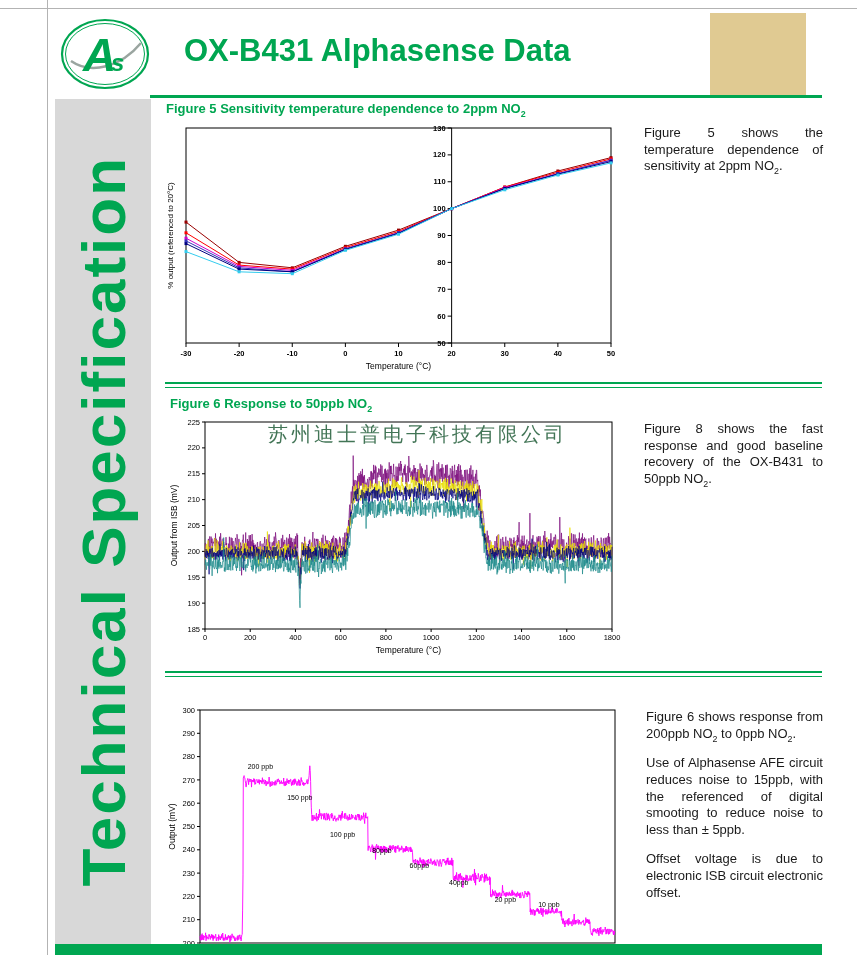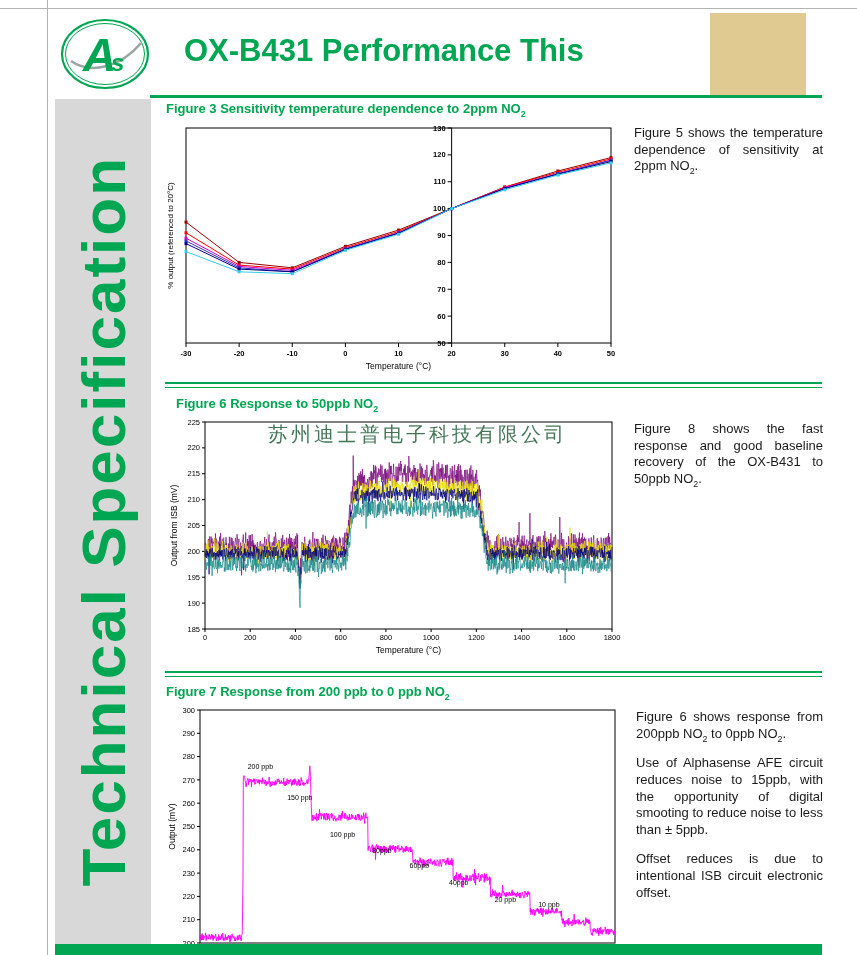--- a/index.html
+++ b/index.html
@@ -16,31 +16,31 @@
   .sidebar{left:55px;top:99px;width:96px;height:845px;background:#d8d8d8;
            display:flex;align-items:center;justify-content:center}
   .vert{writing-mode:vertical-rl;transform:rotate(180deg);color:#00a651;font-weight:bold;
         font-size:62px;letter-spacing:2px;white-space:nowrap}
   .heading{color:#00a651;font-weight:bold;font-size:13px;white-space:nowrap}
   .fig5-heading{left:166px;top:101px}
   #chart5{left:165px;top:120px}
   .fig5-text{left:630px;top:125px;width:193px}
   .rule{width:657px;height:6px;border-top:2px solid #00a651;border-bottom:1px solid #00a651}
   .rule1{left:165px;top:382px}
-  .fig6-heading{left:176px;top:396px}
+  .fig6-heading{left:170px;top:396px}
   .watermark{left:268px;top:421px;font-size:20px;color:#14532d;opacity:.8;letter-spacing:3px;white-space:nowrap}
   #chart6{left:165px;top:415px}
   .fig6-text{left:630px;top:421px;width:193px}
   .rule2{left:165px;top:671px}
   .fig7-heading{left:166px;top:684px}
   #chart7{left:165px;top:703px}
   .fig7-text{left:632px;top:709px;width:191px}
   .bottom-bar{left:55px;top:944px;width:767px;height:11px;background:#00a651}
   .side-text{font-size:13px;line-height:1.28;text-align:justify;color:#1a1a1a}
-  .side-text p{margin:0 0 13px 4px}
+  .side-text p{margin:0 0 13px 14px}
   sub{font-size:68%;line-height:0}
   svg{position:absolute}
   svg text{font-family:"Liberation Sans",sans-serif}
 </style>
 </head>
 <body>
 
 <div class="page">
 
   <div class="abs top-line"></div>
@@ -49,29 +49,29 @@
   <div class="abs logo">
     <svg width="92" height="78" viewBox="0 0 92 78" style="position:static">
       <ellipse cx="46" cy="39" rx="43" ry="34" fill="#ffffff" stroke="#00a651" stroke-width="2.2"></ellipse>
       <ellipse cx="46" cy="39" rx="39.5" ry="30.5" fill="none" stroke="#00a651" stroke-width="1"></ellipse>
       <path d="M12 46 C32 60 62 52 82 28" fill="none" stroke="#9aa5a0" stroke-width="2.5"></path>
       <text x="24" y="56" font-size="46" font-style="italic" font-weight="bold" fill="#00a651">A</text>
       <text x="52" y="56" font-size="24" font-style="italic" font-weight="bold" fill="#00a651">s</text>
     </svg>
   </div>
 
-  <div class="abs page-title">OX-B431 Performance This</div>
+  <div class="abs page-title">OX-B431 Alphasense Data</div>
   <div class="abs tan-box"></div>
   <div class="abs header-rule"></div>
 
   <aside class="abs sidebar">
     <span class="vert">Technical Specification</span>
   </aside>
 
-  <div class="abs fig5-heading heading"><span>Figure 3  Sensitivity temperature dependence to 2ppm NO</span><sub>2</sub></div>
+  <div class="abs fig5-heading heading"><span>Figure 5  Sensitivity temperature dependence to 2ppm NO</span><sub>2</sub></div>
   <svg id="chart5" class="abs" width="460" height="258">
       <g>
         <rect x="21" y="8" width="425" height="215" fill="none" stroke="#000" stroke-width="1"></rect>
         <line x1="286.625" y1="8" x2="286.625" y2="223" stroke="#000" stroke-width="1"></line>
         <g>
           <line x1="282.625" y1="223" x2="286.625" y2="223" stroke="#000"></line>
           <text x="280.625" y="225.6" text-anchor="end" font-size="7.5" fill="#000" font-weight="bold">50</text>
           <line x1="282.625" y1="196.125" x2="286.625" y2="196.125" stroke="#000"></line>
           <text x="280.625" y="198.725" text-anchor="end" font-size="7.5" fill="#000" font-weight="bold">60</text>
           <line x1="282.625" y1="169.25" x2="286.625" y2="169.25" stroke="#000"></line>
@@ -233,21 +233,20 @@
       </g>
       <text x="243.5" y="238" text-anchor="middle" font-size="8.5" fill="#000">Temperature (°C)</text>
       <text x="12" y="110.5" text-anchor="middle" font-size="8.5" fill="#000" transform="rotate(-90 12 110.5)">Output from ISB (mV)</text>
     </svg>
   <div class="abs fig6-text side-text">
     <p><span>Figure 8 shows the fast response and good baseline recovery of the OX-B431 to 50ppb NO</span><sub>2</sub><span>.</span></p>
   </div>
 
   <div class="abs rule rule2"></div>
 
-  <div class="abs fig7-heading heading"><span>Figure 7 Response from 200 ppb to 0 ppb NO</span><sub>2</sub></div>
   <svg id="chart7" class="abs" width="460" height="250">
       <g>
         <rect x="35" y="7" width="415" height="233" fill="none" stroke="#000" stroke-width="1"></rect>
         <g>
           <line x1="32" y1="240" x2="35" y2="240" stroke="#000"></line>
           <text x="30" y="242.6" text-anchor="end" font-size="7.5" fill="#000">200</text>
           <line x1="32" y1="216.70000000000002" x2="35" y2="216.70000000000002" stroke="#000"></line>
           <text x="30" y="219.3" text-anchor="end" font-size="7.5" fill="#000">210</text>
           <line x1="32" y1="193.4" x2="35" y2="193.4" stroke="#000"></line>
           <text x="30" y="196" text-anchor="end" font-size="7.5" fill="#000">220</text>
@@ -277,18 +276,18 @@
           <text x="244.575" y="165.44" text-anchor="start" font-size="7" fill="#000">60ppb</text>
           <text x="284" y="181.75" text-anchor="start" font-size="7" fill="#000">40ppb</text>
           <text x="329.65" y="199.225" text-anchor="start" font-size="7" fill="#000">20 ppb</text>
           <text x="373.22499999999997" y="203.885" text-anchor="start" font-size="7" fill="#000">10 ppb</text>
         </g>
       </g>
       <text x="10" y="123.5" text-anchor="middle" font-size="8.5" fill="#000" transform="rotate(-90 10 123.5)">Output (mV)</text>
     </svg>
   <div class="abs fig7-text side-text">
     <p><span>Figure 6 shows response from 200ppb NO</span><sub>2</sub><span> to 0ppb NO</span><sub>2</sub><span>.</span></p>
-    <p><span>Use of Alphasense AFE circuit reduces noise to 15ppb, with the opportunity of digital smooting to reduce noise to less than ± 5ppb.</span></p>
-    <p><span>Offset reduces is due to intentional ISB circuit electronic offset.</span></p>
+    <p><span>Use of Alphasense AFE circuit reduces noise to 15ppb, with the referenced of digital smooting to reduce noise to less than ± 5ppb.</span></p>
+    <p><span>Offset voltage is due to electronic ISB circuit electronic offset.</span></p>
   </div>
 
   <div class="abs bottom-bar"></div>
 </div>
 
 </body></html>

